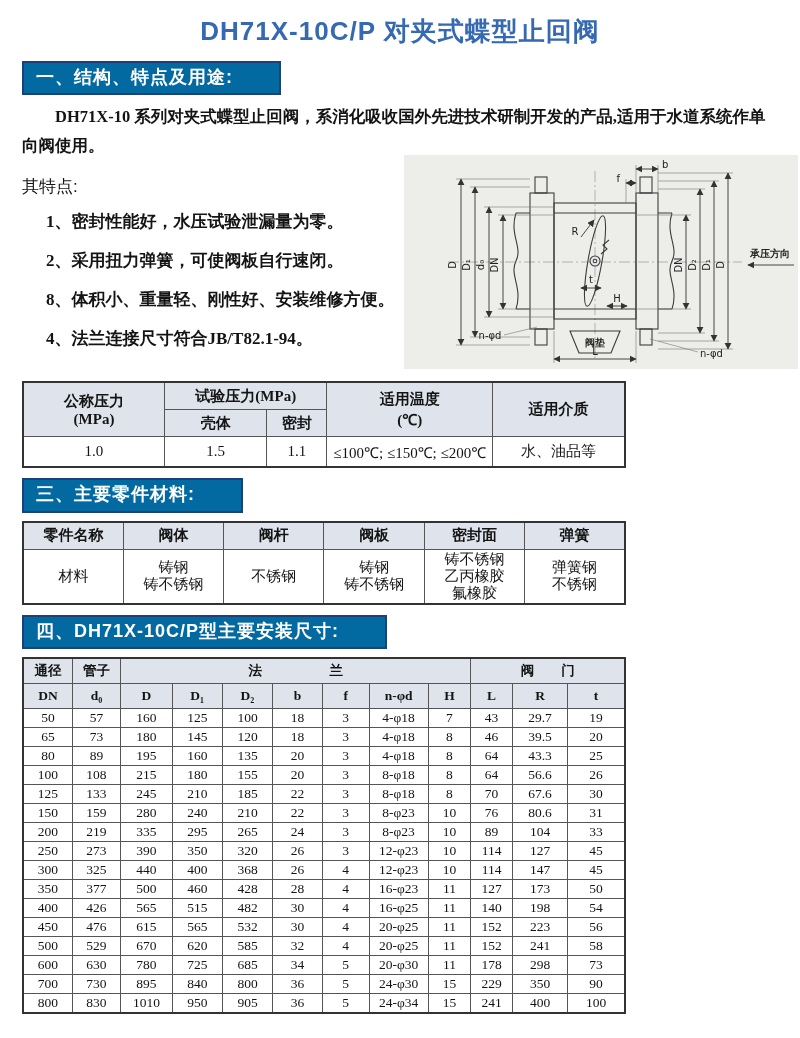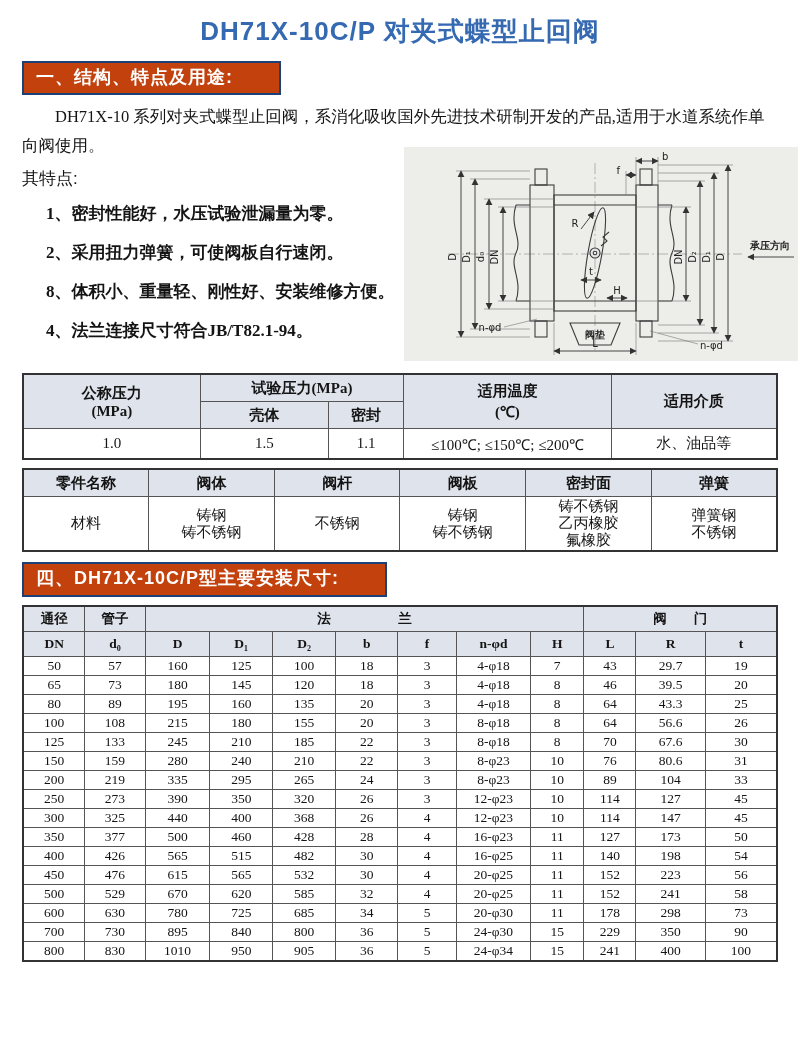--- a/index.html
+++ b/index.html
@@ -1,31 +1,31 @@
 <!DOCTYPE html>
 <html><head>
 <meta charset="utf-8">
 <style>
   html,body{margin:0;padding:0;background:#ffffff;}
   .page{width:800px;height:1038px;box-sizing:border-box;padding:8px 22px 8px;overflow:hidden;
         font-family:"Liberation Serif",serif;color:#141414;background:#fff;position:relative;border-radius:16px;}
   .title{text-align:center;color:#3569b1;font-family:"Liberation Sans",sans-serif;
          font-size:26px;font-weight:bold;margin:6px 0 12px;letter-spacing:1px;}
-  .bar{display:inline-block;background:#c2410c;color:#fff;font-family:"Liberation Sans",sans-serif;
+  .bar{display:inline-block;background:#0369a1;color:#fff;font-family:"Liberation Sans",sans-serif;
        font-size:18px;font-weight:bold;padding:3px 46px 4px 12px;border:2px solid #1d4076;
        letter-spacing:1px;line-height:1.3;}
-  .intro{font-size:16.5px;font-weight:normal;text-indent:2em;line-height:1.75;margin:8px 0 0;}
+  .intro{font-size:16.5px;font-weight:bold;text-indent:2em;line-height:1.75;margin:8px 0 8px;}
   .row1{display:flex;align-items:flex-start;margin-top:0;}
   .features{width:382px;flex:0 0 382px;}
   .feat-title{font-family:"Liberation Sans",sans-serif;font-weight:normal;font-size:17px;margin:6px 0 12px;}
   .feat-item{font-size:17px;font-weight:bold;margin:0 0 16px 24px;}
   .diagram{flex:1;margin-top:-14px;}
   svg text{font-family:"DejaVu Sans",sans-serif;font-size:10px;fill:#222;}
 
-  table{border-collapse:collapse;width:756px;text-align:center;table-layout:fixed;}
+  table{border-collapse:collapse;width:604px;text-align:center;table-layout:fixed;}
   table{border:2px solid #333;}
   td{border:1px solid #555;}
   .hd{background:#dfe4ec;font-weight:bold;}
   .t1{margin-top:8px;font-size:15px;}
   .t1 td{height:24px;}
   .t1 tr.datarow td{height:27px;}
   .t2{margin-top:8px;font-size:15px;}
   .t2 td{padding:1px 0;}
   .t2 .hd{height:24px;}
   .t2 .cell-line{line-height:17px;}
@@ -168,20 +168,23 @@
     <tr class="datarow">
       <td>1.0</td>
       <td>1.5</td>
       <td>1.1</td>
       <td>≤100℃; ≤150℃; ≤200℃</td>
       <td>水、油品等</td>
     </tr>
   </tbody>
     </table>
 
+  <div class="barwrap">
+    <div class="bar">三、主要零件材料:</div>
+  </div>
 
   <table class="t2">
     <tbody>
         <tr>
       <td class="hd">零件名称</td>
       <td class="hd">阀体</td>
       <td class="hd">阀杆</td>
       <td class="hd">阀板</td>
       <td class="hd">密封面</td>
       <td class="hd">弹簧</td>

